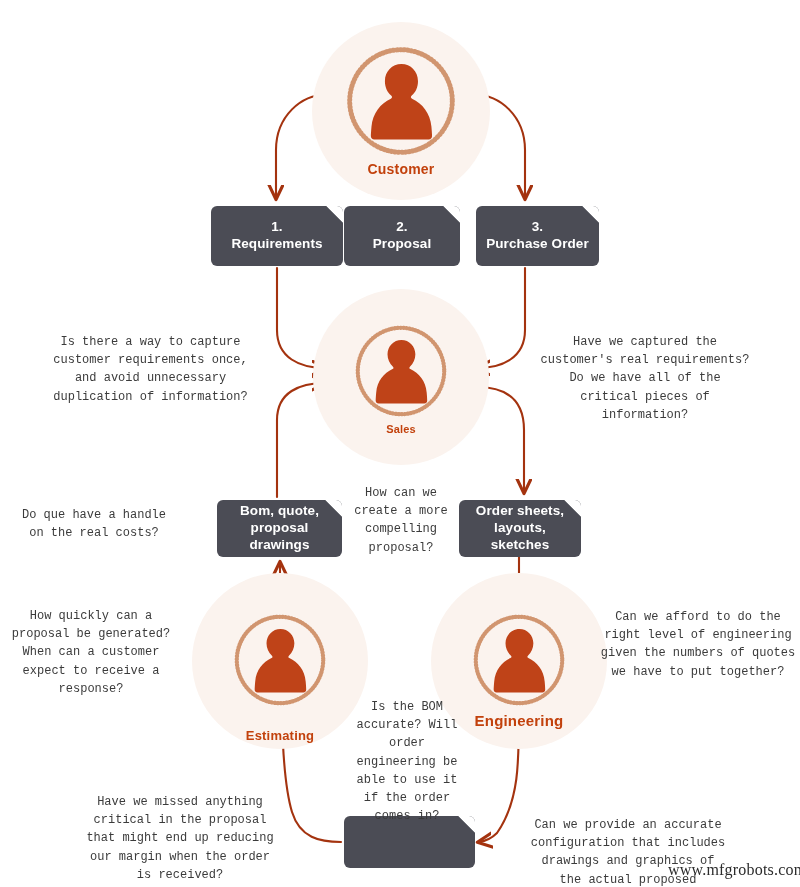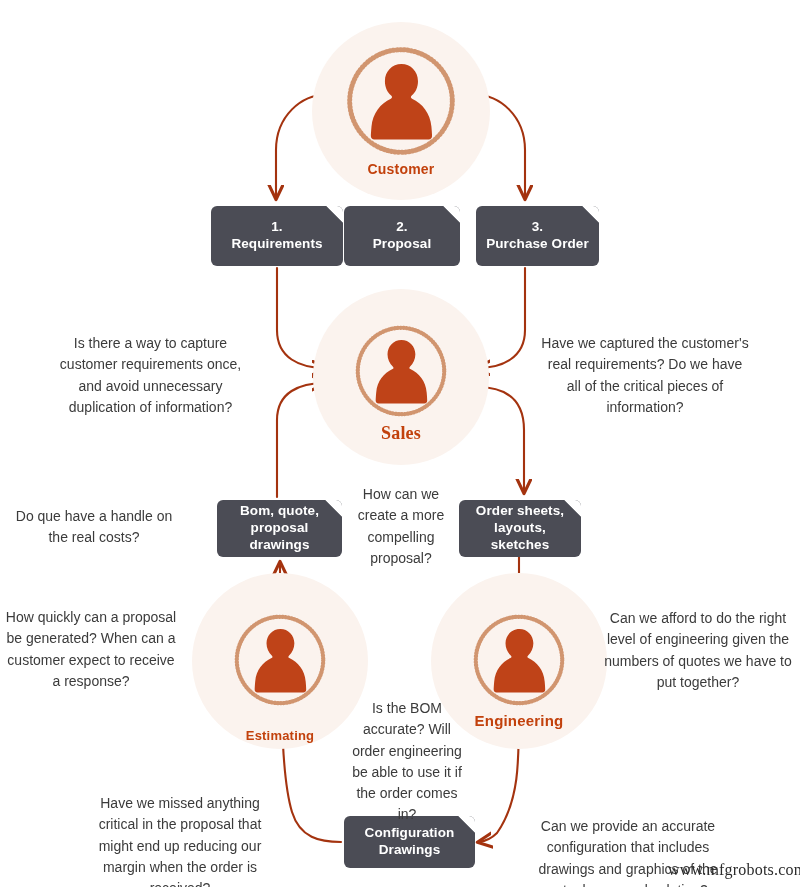--- a/index.html
+++ b/index.html
@@ -100,22 +100,22 @@
   }
   .doc-card .label {
     position: relative;
     z-index: 2;
     white-space: pre-line;
   }
 
   
   .note {
     position: absolute;
-    font-family: Liberation Sans, sans-serif;
-    font-size: 14px;
+    font-family: Liberation Mono, monospace;
+    font-size: 12px;
     line-height: 1.52;
     color: #3b3b3b;
     text-align: center;
   }
 
   .watermark {
     position: absolute;
     font-family: "Liberation Serif", serif;
     font-size: 16px;
     color: #2b2b2b;
@@ -178,21 +178,21 @@
 
   <div class="persona" style="left:345px; top:323px; width:112px;">
     <div class="avatar-wrap" style="width:96px; height:96px;">
       <svg class="dotted-ring" viewBox="0 0 100 100">
         <circle cx="50" cy="50" r="45" fill="none" stroke="#C1703F" stroke-width="4.4" stroke-dasharray="0.7 2.45" stroke-linecap="round" opacity="0.72"></circle>
       </svg>
       <svg class="avatar-svg" viewBox="0 0 100 100">
         <path fill="#BF4318" d="M50 8c-10.5 0-18.6 8.4-18.6 19.2 0 6.6 2.7 12.5 7 16.1 1.4 1.2 1.3 2.9-.3 3.6C26.5 52 17.6 63.3 16.3 78.1c-.5 5.6-.7 9.2-.7 11.1 0 2 1.7 3.6 3.8 3.6h61.2c2.1 0 3.8-1.6 3.8-3.6 0-1.9-.2-5.5-.7-11.1C82.4 63.3 73.5 52 61.9 46.9c-1.6-.7-1.7-2.4-.3-3.6 4.3-3.6 7-9.5 7-16.1C68.6 16.4 60.5 8 50 8z"></path>
       </svg>
     </div>
-    <div class="caption" style="font-size:18px; margin-top:4px;font-family:Liberation Serif, serif;">Sales</div>
+    <div class="caption" style="font-size:11px; margin-top:4px;">Sales</div>
   </div>
 
   <div class="persona" style="left:224px; top:612px; width:112px;">
     <div class="avatar-wrap" style="width:96px; height:96px;">
       <svg class="dotted-ring" viewBox="0 0 100 100">
         <circle cx="50" cy="50" r="45" fill="none" stroke="#C1703F" stroke-width="4.4" stroke-dasharray="0.7 2.45" stroke-linecap="round" opacity="0.72"></circle>
       </svg>
       <svg class="avatar-svg" viewBox="0 0 100 100">
         <path fill="#BF4318" d="M50 8c-10.5 0-18.6 8.4-18.6 19.2 0 6.6 2.7 12.5 7 16.1 1.4 1.2 1.3 2.9-.3 3.6C26.5 52 17.6 63.3 16.3 78.1c-.5 5.6-.7 9.2-.7 11.1 0 2 1.7 3.6 3.8 3.6h61.2c2.1 0 3.8-1.6 3.8-3.6 0-1.9-.2-5.5-.7-11.1C82.4 63.3 73.5 52 61.9 46.9c-1.6-.7-1.7-2.4-.3-3.6 4.3-3.6 7-9.5 7-16.1C68.6 16.4 60.5 8 50 8z"></path>
       </svg>
@@ -245,22 +245,20 @@
     <span class="fold"></span>
     <span class="fold-tri"></span>
     <span class="label">Order sheets,
 layouts,
 sketches</span>
   </div>
 
   <div class="doc-card" style="left:344px; top:816px; width:131px; height:52px;">
     <span class="fold"></span>
     <span class="fold-tri"></span>
-    <span class="label">Configuration
-Drawings</span>
   </div>
 
   <div class="note" style="left:48px; top:333px; width:205px;">Is there a way to capture customer requirements once, and avoid unnecessary duplication of information?</div>
 
   <div class="note" style="left:540px; top:333px; width:210px;">Have we captured the customer's real requirements? Do we have all of the critical pieces of information?</div>
 
   <div class="note" style="left:14px; top:506px; width:160px;">Do que have a handle on the real costs?</div>
 
   <div class="note" style="left:352px; top:484px; width:98px;">How can we create a more compelling proposal?</div>
 

